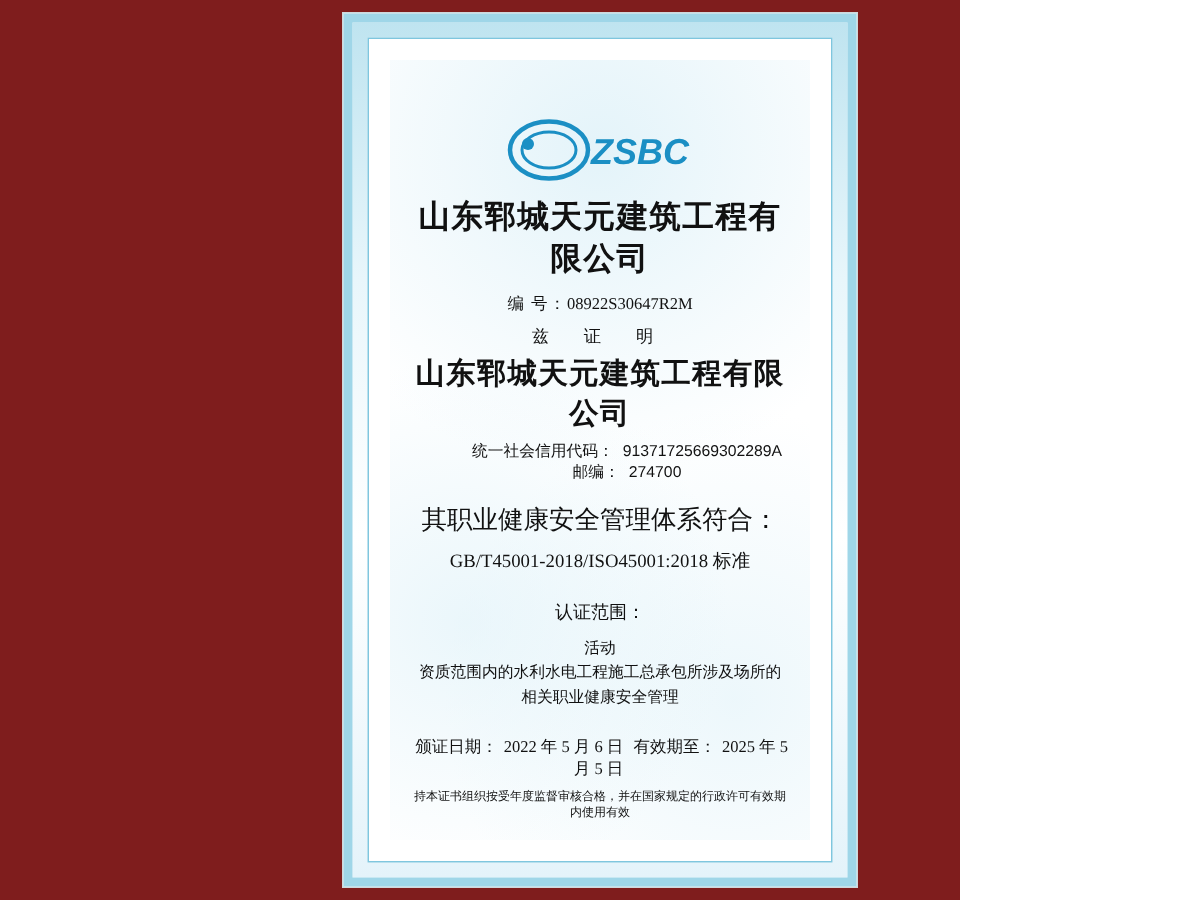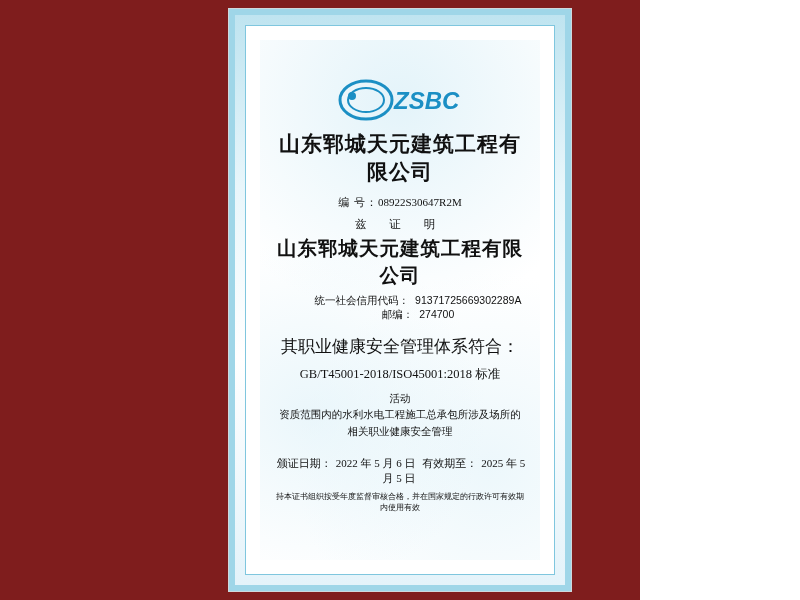--- a/index.html
+++ b/index.html
@@ -103,21 +103,21 @@
     color: #111;
     font-family: "Liberation Serif", "DejaVu Serif", serif;
   }
   .cert-no .lbl { letter-spacing: 1px; }
 
   .attest {
     margin-top: 7px;
     font-size: 11.5px;
     letter-spacing: 10px;
     color: #111;
-    font-family: Liberation Serif, serif;
+    font-family: Liberation Sans, sans-serif;
   }
 
   .company {
     margin-top: 3px;
     font-size: 19.5px;
     font-weight: bold;
     letter-spacing: 1px;
     color: #111;
     font-family: "Liberation Serif", "DejaVu Serif", serif;
   }
@@ -217,20 +217,21 @@
 
             <div class="code-line">
               <span>统一社会信用代码：</span><span>91371725669302289A</span>
               <span>邮编：</span><span>274700</span>
             </div>
 
             <div class="conform">其职业健康安全管理体系符合：</div>
 
             <div class="standard">GB/T45001-2018/ISO45001:2018 标准</div>
 
+            <div class="scope-title">认证范围：</div>
 
             <div class="scope-body">
               <div>活动</div>
               <div>资质范围内的水利水电工程施工总承包所涉及场所的相关职业健康安全管理</div>
             </div>
 
             <div class="dates">
               <span>颁证日期：</span><span>2022 年 5 月 6 日</span>
               <span>有效期至：</span><span>2025 年 5 月 5 日</span>
             </div>

